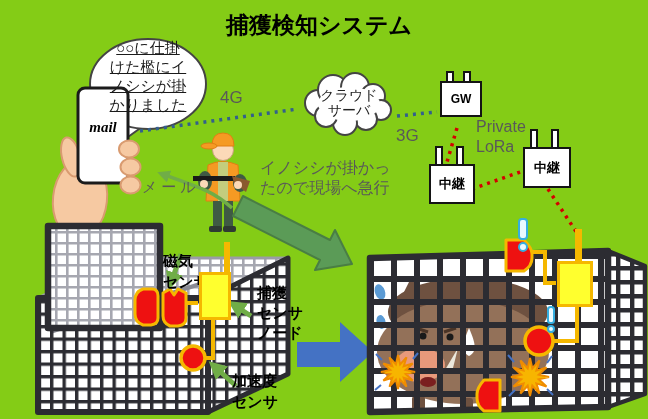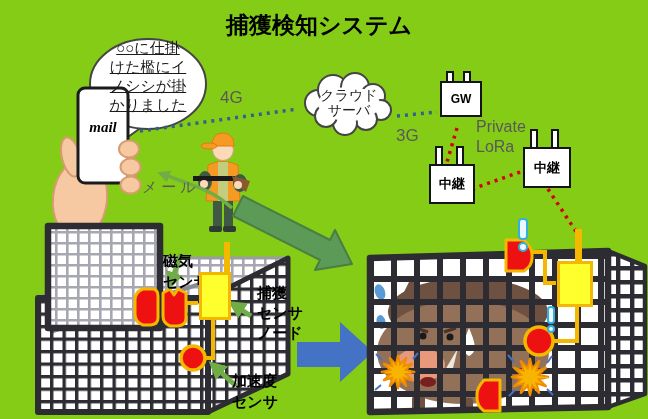--- a/index.html
+++ b/index.html
@@ -230,20 +230,24 @@
   <div class="device" style="left:429px;top:164px;width:42px;height:36px;font-size:13px;">中継</div>
 
   <div class="ant" style="left:530px;top:129px;height:19px;"></div>
   <div class="ant" style="left:551px;top:129px;height:19px;"></div>
   <div class="device" style="left:523px;top:147px;width:44px;height:37px;font-size:13px;">中継</div>
 
   <div class="lbl mailchk gray" style="left:142px;top:168px;">
     <div>メール</div>
   </div>
 
+  <div class="lbl rush gray" style="left:260px;top:158px;">
+    <div>イノシシが掛かっ</div>
+    <div>たので現場へ急行</div>
+  </div>
 
   <div class="lbl senslbl" style="left:163px;top:226px;margin-top:24px;">
     <div>磁気</div>
     <div>センサ</div>
   </div>
   <div class="lbl senslbl" style="left:257px;top:283px;line-height:20px;">
     <div>捕獲</div>
     <div>センサ</div>
     <div>ノード</div>
   </div>

